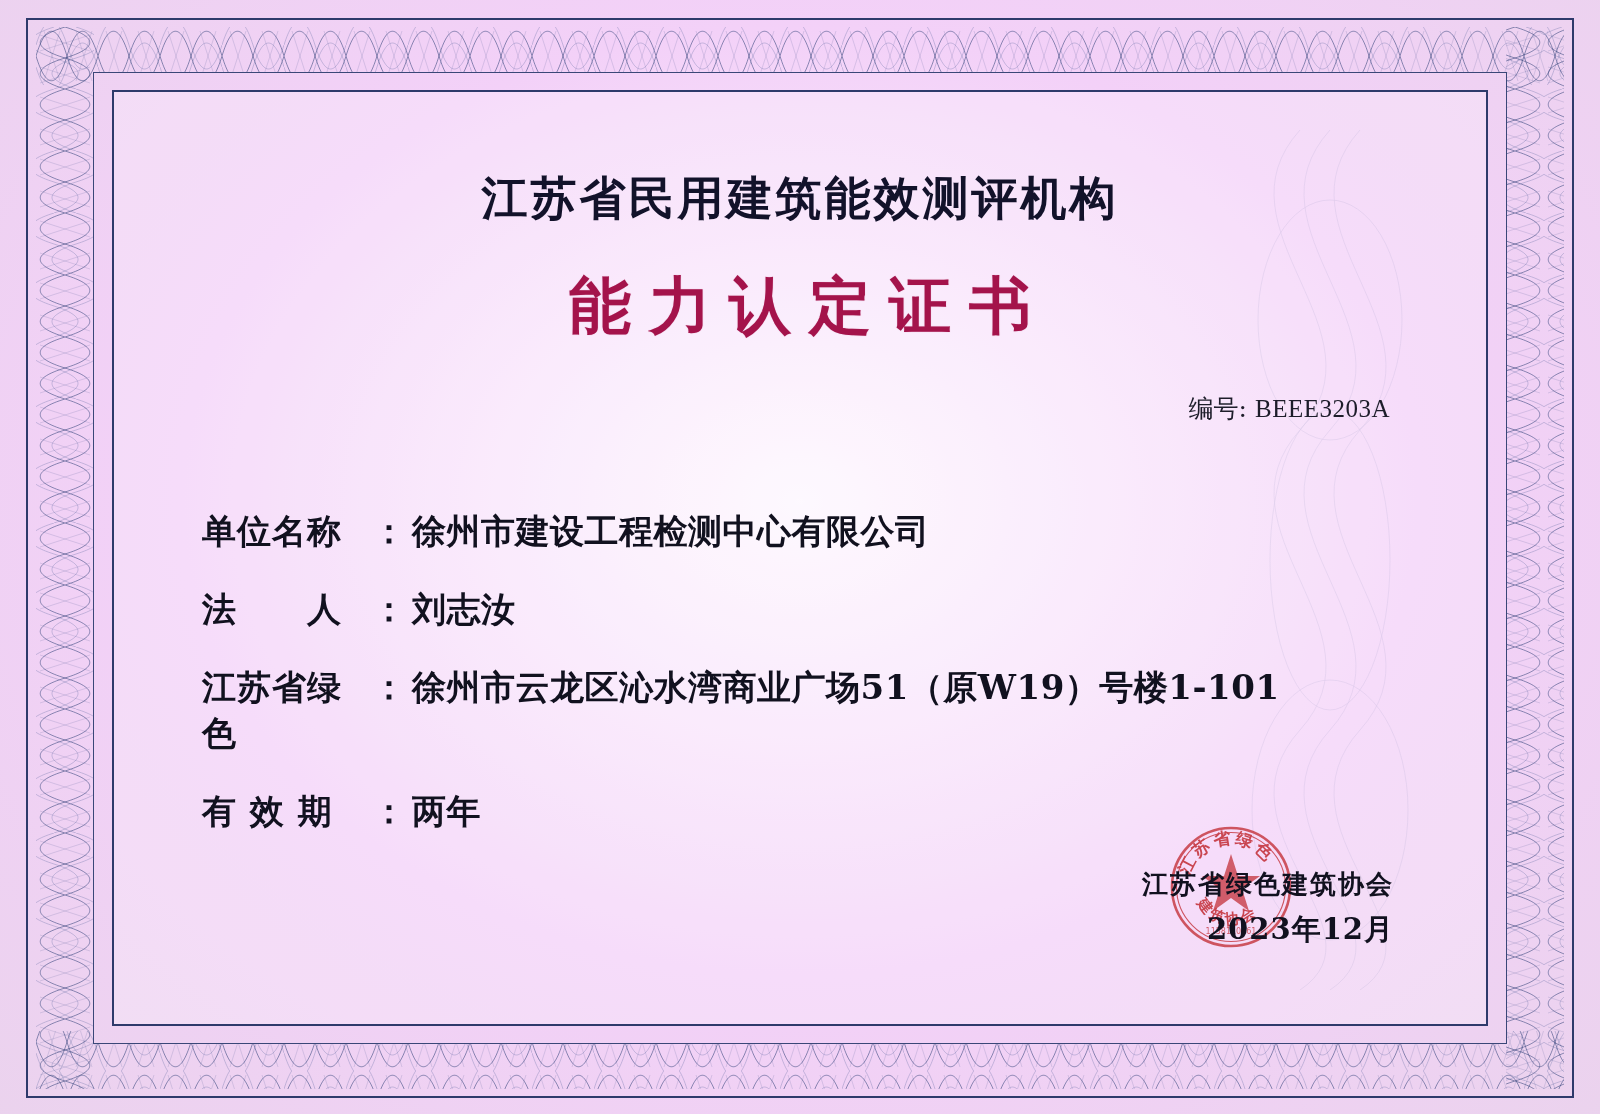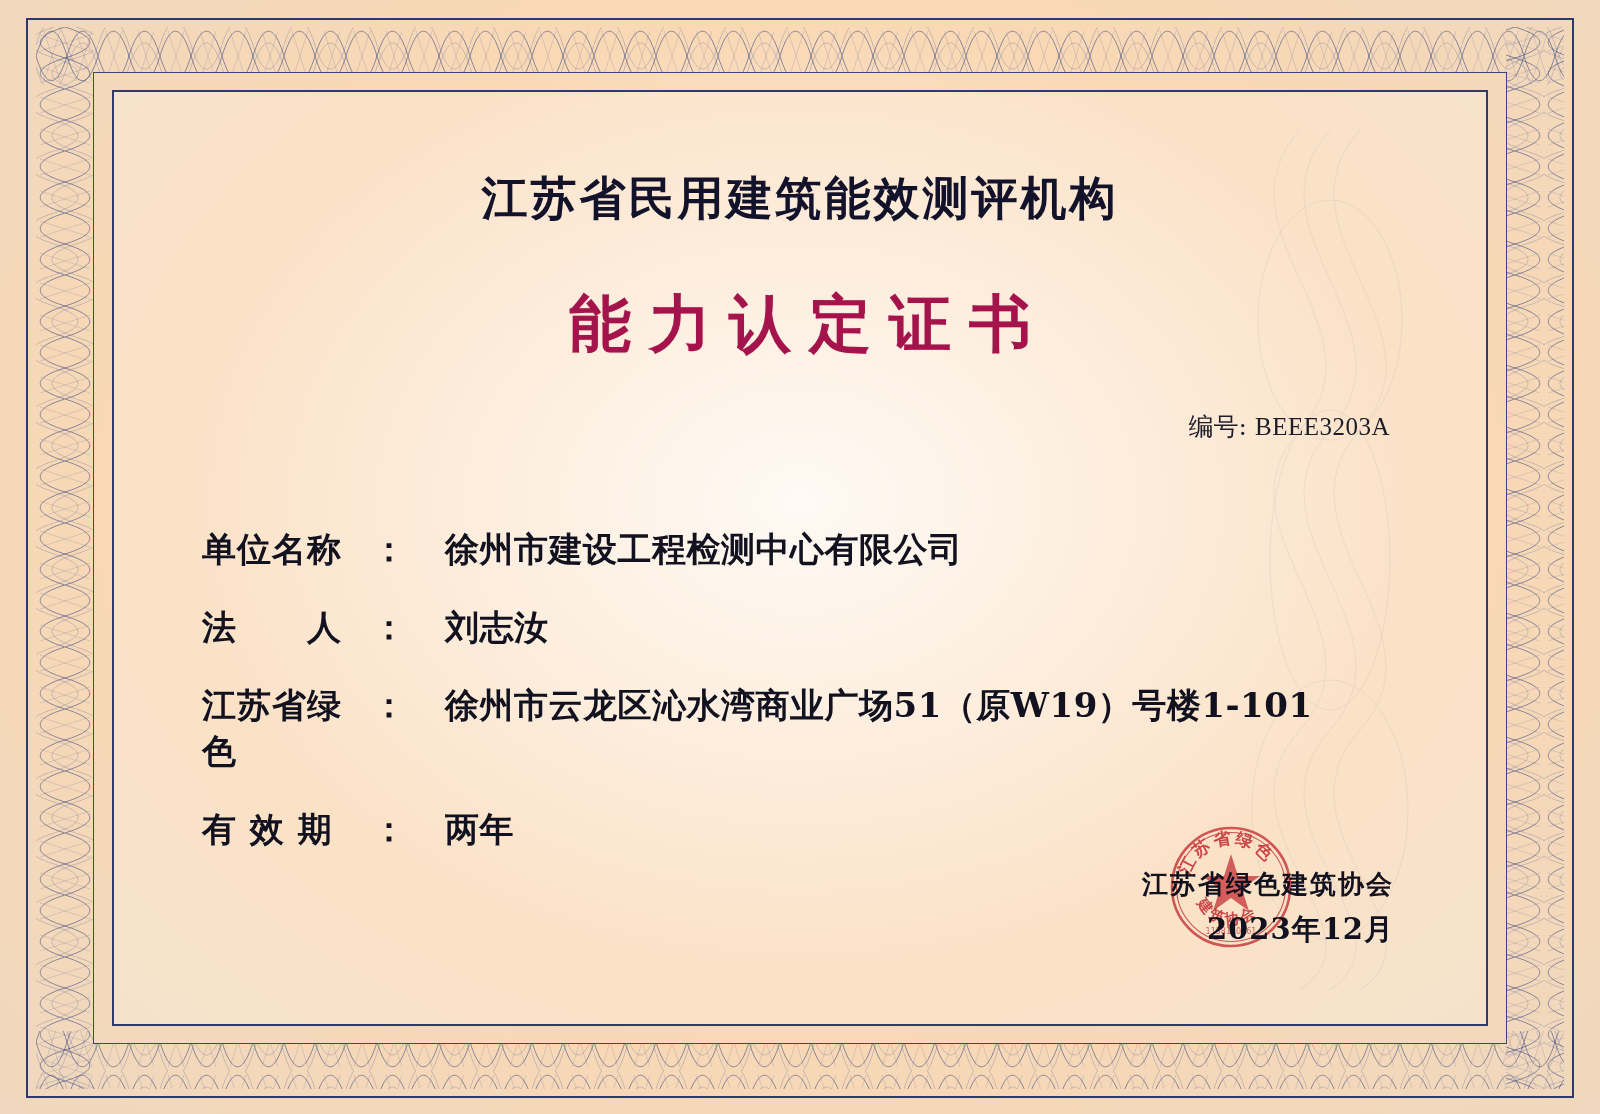--- a/index.html
+++ b/index.html
@@ -12,21 +12,21 @@
     width: 1600px;
     height: 1114px;
     overflow: hidden;
     font-family: "DejaVu Serif", "Liberation Serif", serif;
   }
 
   .certificate {
     position: relative;
     width: 1600px;
     height: 1114px;
-    background: #fdba74;
+    background: #f0abfc;
     overflow: hidden;
   }
 
   
   .paper-tint {
     position: absolute;
     inset: 0;
     background:
       radial-gradient(ellipse at 50% 45%, rgba(255,255,255,0.9) 0%, rgba(246,246,244,0.5) 55%, rgba(232,232,230,0.65) 100%);
     pointer-events: none;
@@ -82,21 +82,21 @@
     margin-top: 62px;
     text-align: center;
     font-family: "DejaVu Serif", "Liberation Serif", serif;
     font-weight: bold;
     font-size: 46px;
     letter-spacing: 3px;
     color: #12122a;
   }
 
   .title-sub {
-    margin-top: 52px;
+    margin-top: 34px;
     text-align: center;
     font-family: "DejaVu Serif", "Liberation Serif", serif;
     font-weight: bold;
     font-size: 62px;
     letter-spacing: 18px;
     padding-left: 18px;
     color: #a4134b;
     text-shadow: 0 0 1px rgba(164,19,75,0.35);
   }
 
@@ -132,21 +132,20 @@
     flex: 0 0 auto;
     letter-spacing: 1px;
   }
   .field-colon {
     flex: 0 0 auto;
     padding-right: 6px;
   }
   .field-value {
     flex: 1 1 auto;
     letter-spacing: 0.5px;
-    margin-left: 33px;
   }
 
   
   .sign-block {
     position: absolute;
     right: 76px;
     bottom: 60px;
     text-align: right;
     line-height: 1.45;
   }

